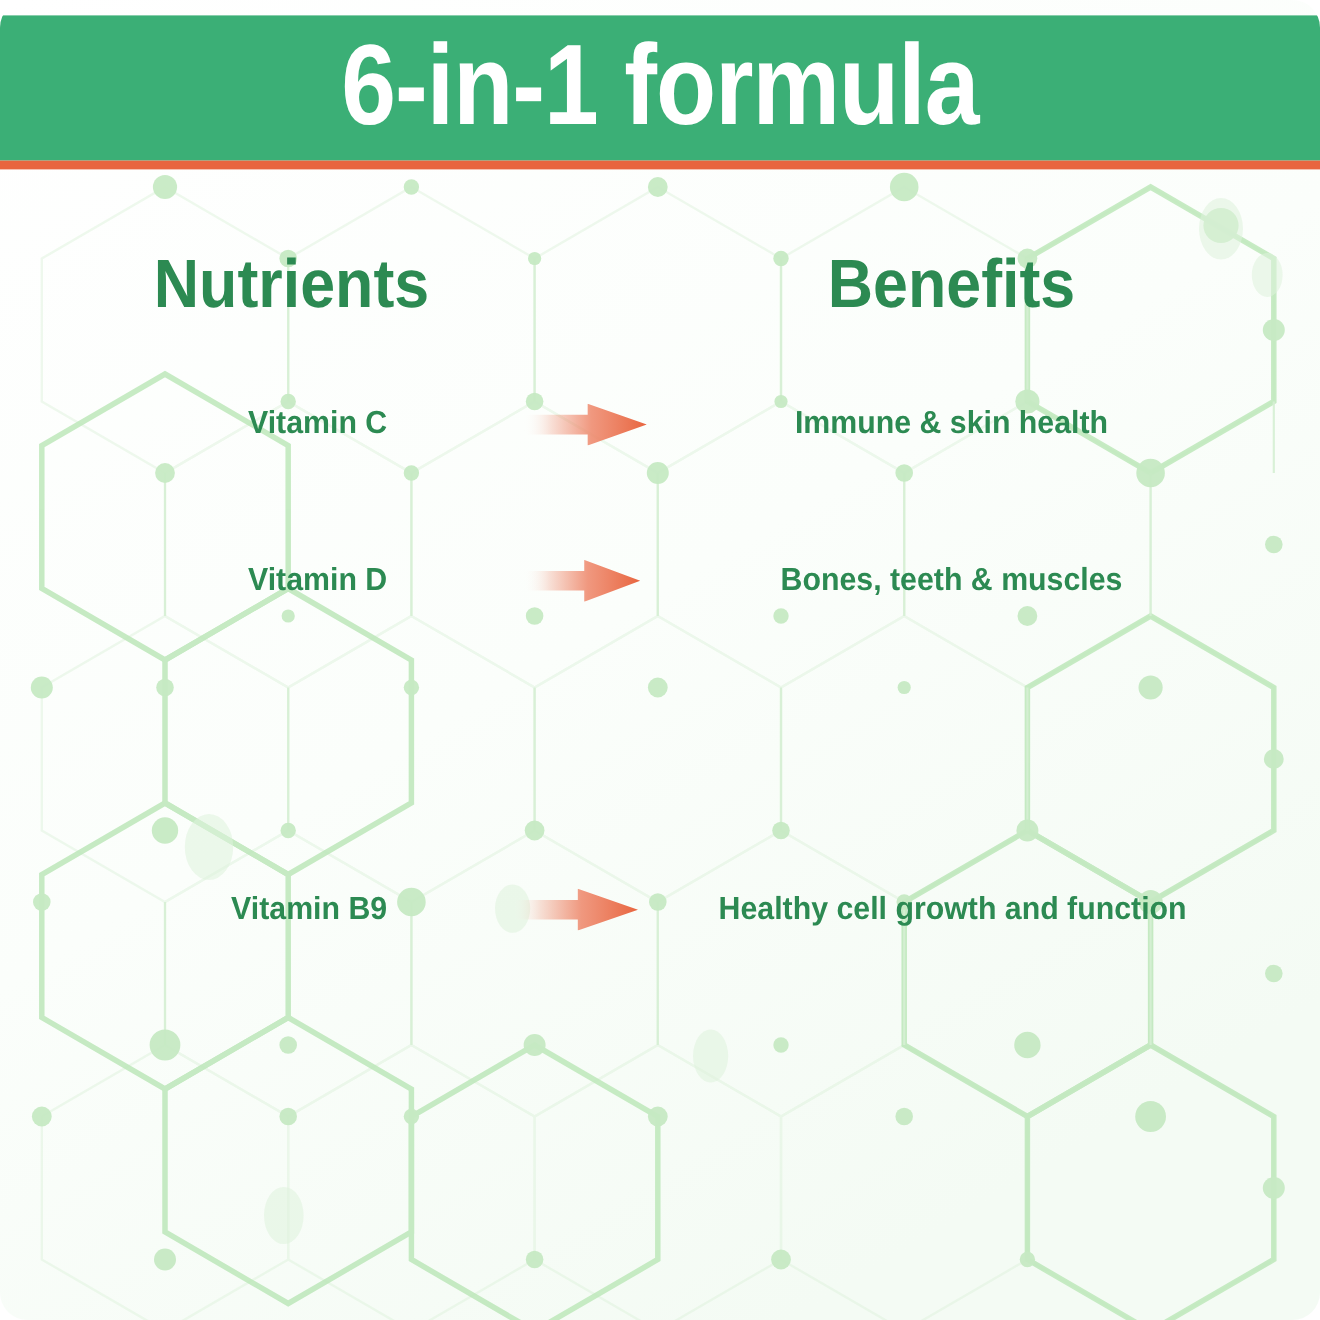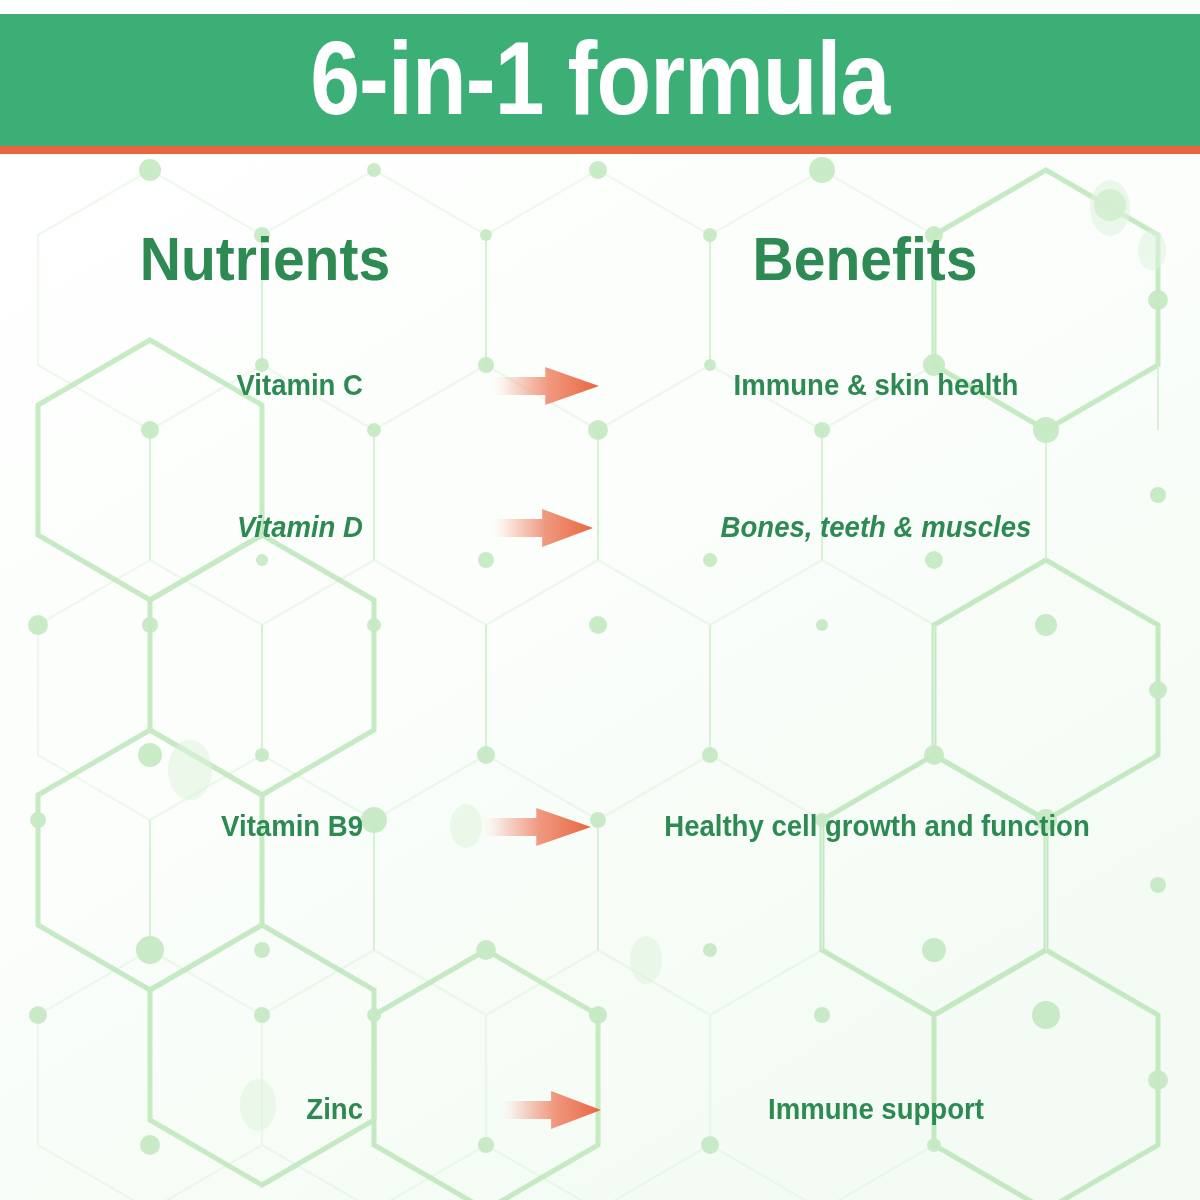--- a/index.html
+++ b/index.html
@@ -11,20 +11,21 @@
   body {
     font-family: "Liberation Sans", sans-serif;
   }
 
   #poster {
     position: relative;
     width: 1200px;
     height: 1200px;
     overflow: hidden;
     background: #ffffff;
+    border-radius: 25px;
   }
 
   
   #bg-pattern {
     position: absolute;
     left: 0;
     top: 0;
     width: 1200px;
     height: 1200px;
     z-index: 0;
@@ -91,21 +92,21 @@
   #rows {
     position: absolute;
     left: 0;
     top: 0;
     width: 1200px;
     height: 1200px;
     z-index: 4;
   }
   .row {
     position: absolute;
-    left: 11px;
+    left: 0;
     width: 976px;
     height: 60px;
     display: block;
     padding-left: 26px;
   }
   .nutrient-label {
     position: absolute;
     left: 0;
     top: 0;
     width: 352px;
@@ -313,21 +314,21 @@
                 <stop offset="22%" stop-color="#EE8669" stop-opacity="0.25"></stop>
                 <stop offset="55%" stop-color="#EE8669" stop-opacity="0.85"></stop>
                 <stop offset="100%" stop-color="#E8653F" stop-opacity="1"></stop>
               </linearGradient>
             </defs>
             <path d="M0 10.07 L58.24 10.07 L58.24 0 L112 19 L58.24 38 L58.24 27.93 L0 27.93 Z" fill="url(#arrowGrad0)"></path>
           </svg>
         </div>
         <div class="benefit-label" style="left: 600px; width: 530px; color: rgb(44, 138, 82);">Immune &amp; skin health</div>
       </div>
-      <div class="row" style="top: 497px; font-style: italic;">
+      <div class="row" style="top: 497px;">
         <div class="nutrient-label" style="color: rgb(44, 138, 82);">Vitamin D</div>
         <div class="arrow-cell" style="left: 476px; width: 106px;">
           <svg width="106" height="38" viewBox="0 0 106 38" xmlns="http://www.w3.org/2000/svg">
             <defs>
               <linearGradient id="arrowGrad1" x1="0" y1="0" x2="1" y2="0">
                 <stop offset="0%" stop-color="#FFFFFF" stop-opacity="0"></stop>
                 <stop offset="22%" stop-color="#EE8669" stop-opacity="0.25"></stop>
                 <stop offset="55%" stop-color="#EE8669" stop-opacity="0.85"></stop>
                 <stop offset="100%" stop-color="#E8653F" stop-opacity="1"></stop>
               </linearGradient>
@@ -347,32 +348,15 @@
                 <stop offset="22%" stop-color="#EE8669" stop-opacity="0.25"></stop>
                 <stop offset="55%" stop-color="#EE8669" stop-opacity="0.85"></stop>
                 <stop offset="100%" stop-color="#E8653F" stop-opacity="1"></stop>
               </linearGradient>
             </defs>
             <path d="M0 10.07 L59.28 10.07 L59.28 0 L114 19 L59.28 38 L59.28 27.93 L0 27.93 Z" fill="url(#arrowGrad3)"></path>
           </svg>
         </div>
         <div class="benefit-label" style="left: 588px; width: 556px; color: rgb(44, 138, 82);">Healthy cell growth and function</div>
       </div>
-      <div class="row" style="top: 1079px;">
-        <div class="nutrient-label" style="color: rgb(44, 138, 82);">Zinc</div>
-        <div class="arrow-cell" style="left: 486px; width: 104px;">
-          <svg width="104" height="38" viewBox="0 0 104 38" xmlns="http://www.w3.org/2000/svg">
-            <defs>
-              <linearGradient id="arrowGrad5" x1="0" y1="0" x2="1" y2="0">
-                <stop offset="0%" stop-color="#FFFFFF" stop-opacity="0"></stop>
-                <stop offset="22%" stop-color="#EE8669" stop-opacity="0.25"></stop>
-                <stop offset="55%" stop-color="#EE8669" stop-opacity="0.85"></stop>
-                <stop offset="100%" stop-color="#E8653F" stop-opacity="1"></stop>
-              </linearGradient>
-            </defs>
-            <path d="M0 10.07 L54.08 10.07 L54.08 0 L104 19 L54.08 38 L54.08 27.93 L0 27.93 Z" fill="url(#arrowGrad5)"></path>
-          </svg>
-        </div>
-        <div class="benefit-label" style="left: 600px; width: 530px; color: rgb(44, 138, 82);">Immune support</div>
-      </div>
     </div>
 
 </div>
 
 </body></html>

